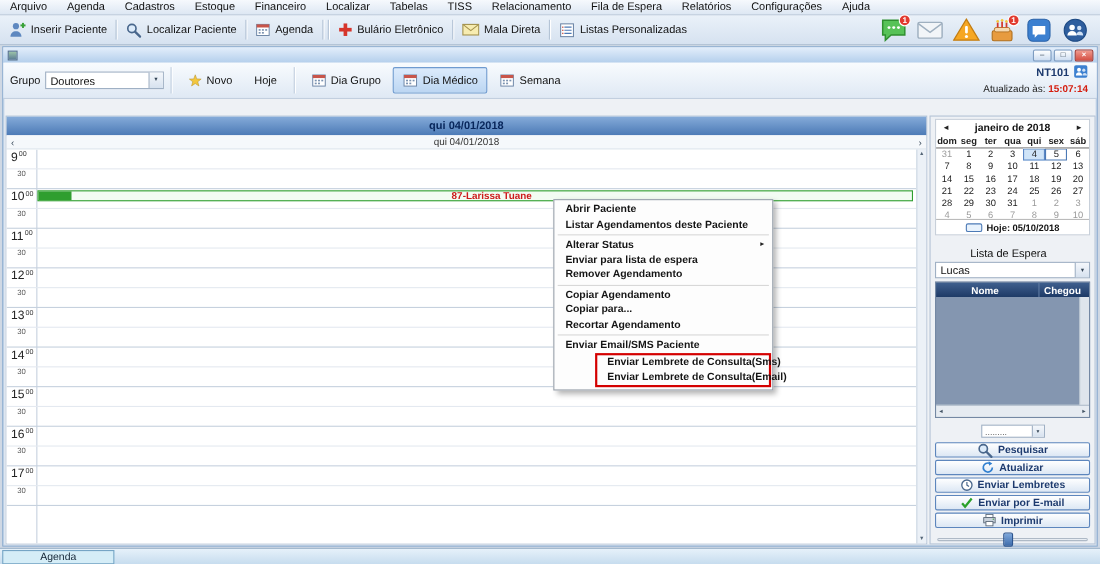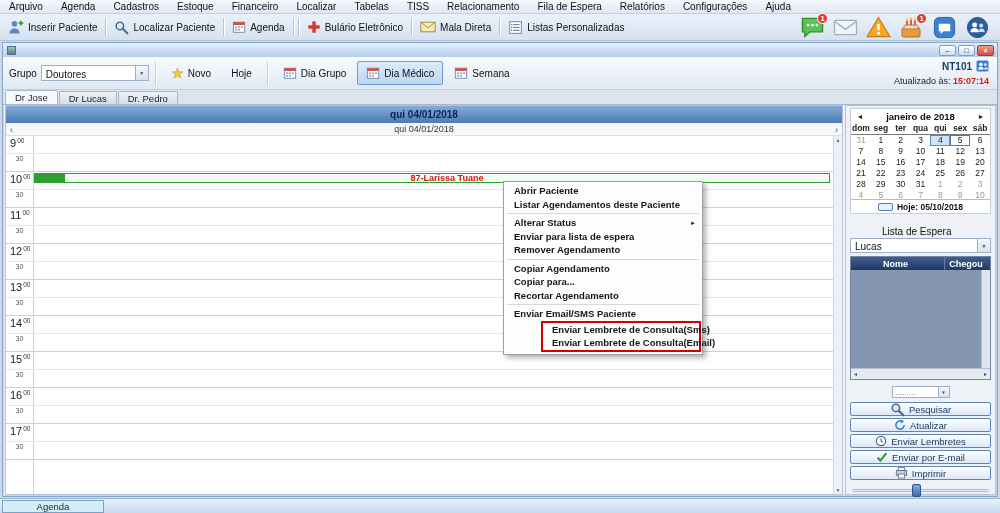--- a/index.html
+++ b/index.html
@@ -96,21 +96,21 @@
   .wl-col0{flex:1.5;padding-left:32px;}
   .wl-col1{flex:1;border-right:none;}
   .wl-body{flex:1;position:relative;}
   .wl-vbar{position:absolute;top:0;bottom:0;right:0;width:9px;background:#dfe5ec;border-left:1px solid #b4c0ce;}
   .wl-hscroll{height:11px;background:#e6ebf1;border-top:1px solid #b4c0ce;display:flex;align-items:center;justify-content:space-between;font-size:5px;color:#456;padding:0 2px;}
 
   .dots-combo{position:absolute;left:50%;transform:translateX(-50%);top:280px;width:58px;height:12px;background:#fff;border:1px solid #9fb0c4;font-size:8px;color:#666;display:flex;align-items:center;padding:0 13px 0 3px;}
   .dots-combo .sel-arrow{position:absolute;right:0;top:0;bottom:0;width:11px;font-size:4.5px;background:linear-gradient(#f4f7fb,#d7e2ef);border-left:1px solid #9fb0c4;display:flex;align-items:center;justify-content:center;color:#345;}
 
   .side-buttons{position:absolute;left:4px;right:4px;top:296px;display:flex;flex-direction:column;gap:2px;}
-  .sbtn{height:14px;border:1px solid #5d86bd;background:linear-gradient(#ffffff,#dce7f4);border-radius:2px;display:flex;align-items:center;justify-content:center;gap:4px;font-size:9.5px;font-weight:normal;color:#1d3a6e;font-family:inherit;cursor:default;}
+  .sbtn{height:14px;border:1px solid #5d86bd;background:linear-gradient(#ffffff,#dce7f4);border-radius:2px;display:flex;align-items:center;justify-content:center;gap:4px;font-size:9.5px;font-weight:bold;color:#1d3a6e;font-family:inherit;cursor:default;}
   .sbtn-icon{display:flex;align-items:center;}
 
   .slider{position:absolute;left:6px;right:6px;top:378px;height:13px;}
   .slider .track{position:absolute;left:0;right:0;top:5px;height:3px;background:#e8edf3;border:1px solid #aeb9c6;border-radius:2px;}
   .slider .thumb{position:absolute;left:44%;top:0;width:9px;height:13px;background:linear-gradient(#7fa9dd,#3f6cab);border:1px solid #2c548e;border-radius:2px;}
 
   
   .statusbar{position:absolute;left:0;right:0;bottom:0;height:15px;background:linear-gradient(#e6f1fa,#c6dcee);border-top:1px solid #9fb6cc;}
   .status-tab{position:absolute;left:2px;top:1px;width:102px;height:13px;background:#d5edf7;border:1px solid #76a5c5;display:flex;align-items:center;justify-content:center;font-size:9.5px;color:#123;}
 
@@ -375,25 +375,20 @@
                 <path d="M9.8 12c.3-1.9 1.4-2.8 2.7-2.8 1.5 0 2.6 1.1 2.6 2.8z" fill="#cfe0f4"></path>
               </svg></span>
         </div>
         <div class="updated-row">
           <span>Atualizado às:</span>
           <span class="time">15:07:14</span>
         </div>
       </div>
     </div>
 
-    <div class="doctabs">
-        <div class="dtab active">Dr Jose</div>
-        <div class="dtab">Dr Lucas</div>
-        <div class="dtab">Dr. Pedro</div>
-      </div>
 
     <div class="content">
       <div class="schedule">
         <div class="day-header">qui 04/01/2018</div>
         <div class="day-sub">
           <span class="day-nav prev">‹</span>
           <span>qui 04/01/2018</span>
           <span class="day-nav next">›</span>
         </div>
         <div class="grid">

